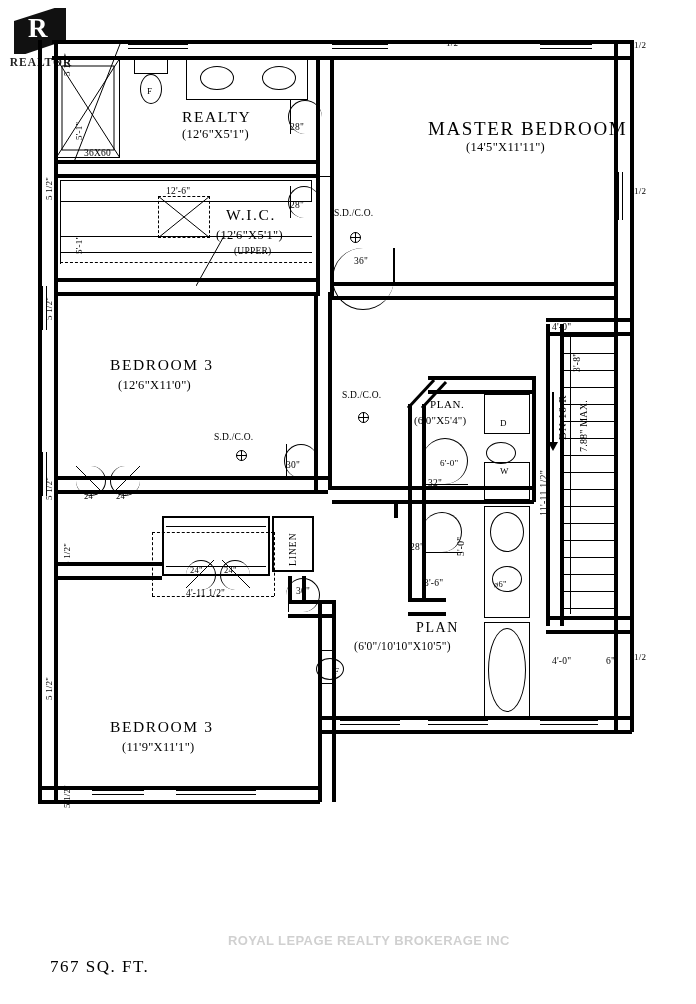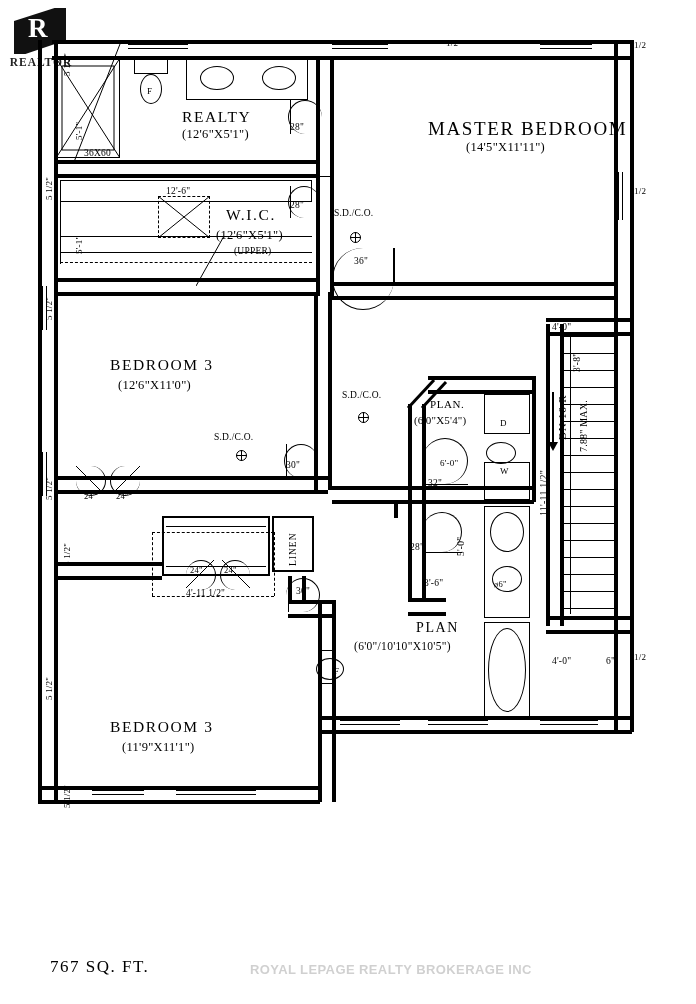--- a/index.html
+++ b/index.html
@@ -117,29 +117,28 @@
   .dn-arrow .head {
     position: absolute; left: 0; top: 50px;
     width: 0; height: 0;
     border-left: 5px solid transparent;
     border-right: 5px solid transparent;
     border-top: 9px solid #000;
   }
   
   .watermark {
     position: absolute;
-    left: 228px; top: 962px;
+    left: 228px; top: 933px;
     width: 300px;
     font-family: "Liberation Sans", sans-serif;
     font-size: 13px;
     font-weight: bold;
     color: rgba(120,120,120,0.35);
     letter-spacing: 0.4px;
     white-space: nowrap;
-    margin-left: 22px;
   }
   .title {
     position: absolute;
     left: 50px; top: 925px;
     font-family: "Liberation Serif", serif;
     font-size: 23px;
     letter-spacing: 2.5px;
   }
   .subtitle {
     position: absolute;

